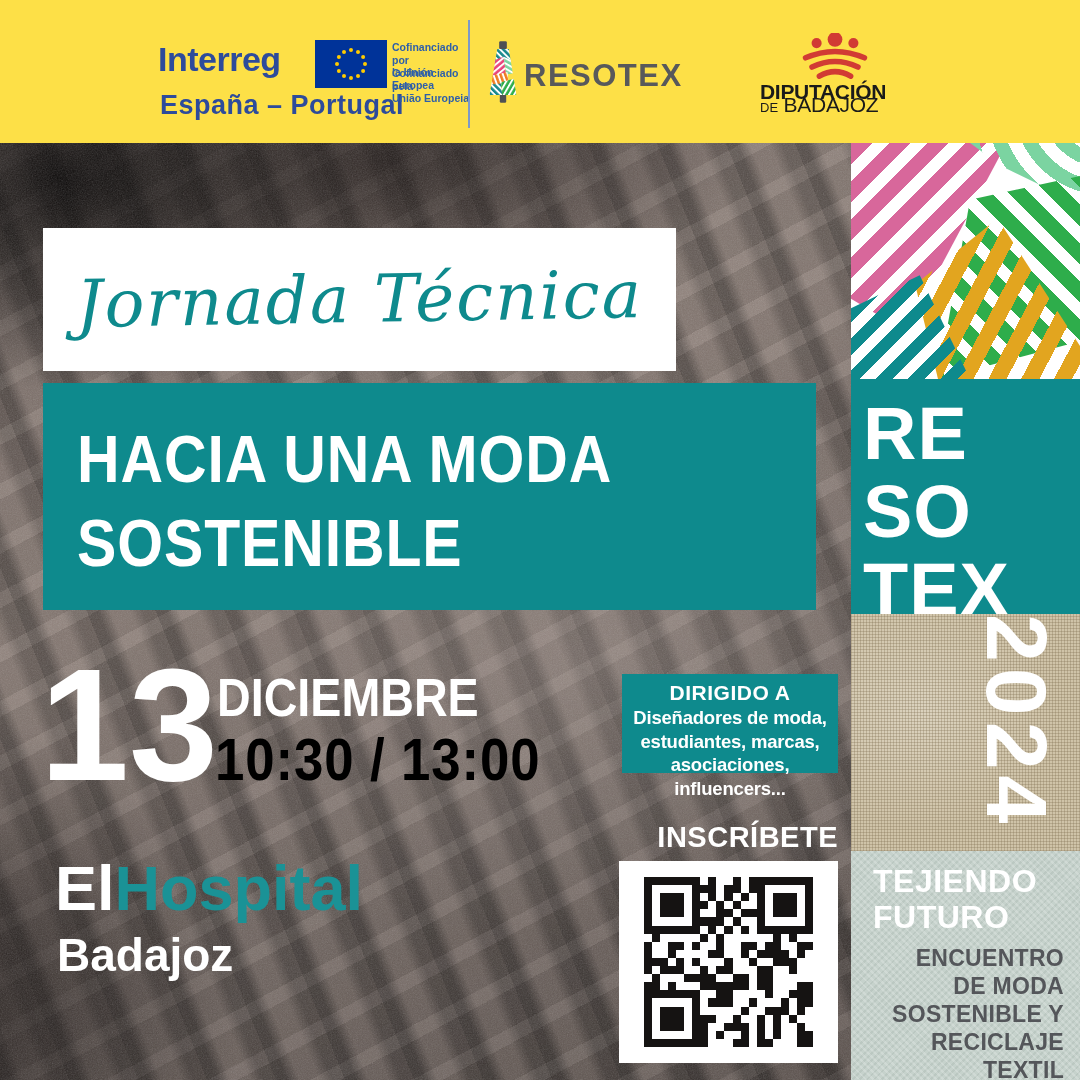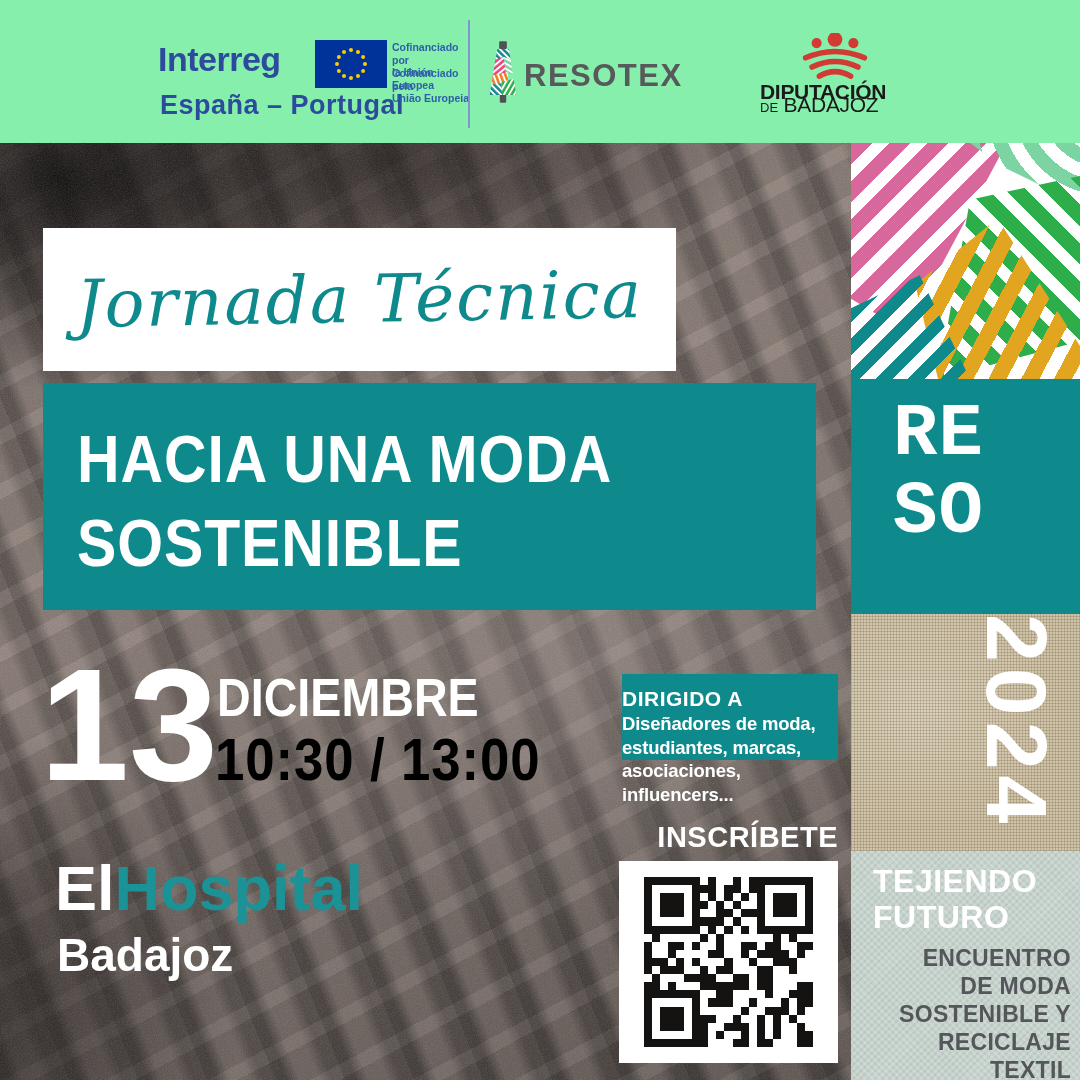--- a/index.html
+++ b/index.html
@@ -1,21 +1,21 @@
 <!DOCTYPE html>
 <html style="--teal: #0e8a8d; --pink: #d8679b; --green: #2ead4b; --mint: #7bd4a1; --yellow: #e2a51f; --sage: #c6d2cc; --linen: #cfc3a8; --interreg_blue: #2d4b9b; --eu_blue: #003399; --star_yellow: #ffcc00; --logo_grey: #58595b; --diputacion_red: #d13b34;"><head>
 <meta charset="utf-8">
 <style>
   html,body{margin:0;padding:0;background:#e8e8e8;}
   .canvas{position:relative;width:1080px;height:1080px;overflow:hidden;background:#fff;
           font-family:"Liberation Sans",sans-serif;-webkit-font-smoothing:antialiased;}
   .abs{position:absolute;}
 
   
-  .header{left:0;top:0;width:1080px;height:143px;background:#86efac;z-index:5;}
+  .header{left:0;top:0;width:1080px;height:143px;background:#fde047;z-index:5;}
   .interreg-word{left:158px;top:40px;font-size:34px;font-weight:bold;color:var(--interreg_blue);letter-spacing:-.5px;}
   .interreg-program{left:160px;top:90px;font-size:27px;font-weight:bold;color:var(--interreg_blue);letter-spacing:.5px;}
   .eu-flag{left:315px;top:40px;}
   .cofinance{left:392px;top:41px;width:86px;font-size:10.5px;line-height:12.5px;font-weight:bold;
              color:#2e5fa9;white-space:pre-line;}
   .cofinance.second{top:67px;}
   .header-divider{left:468px;top:20px;width:2px;height:108px;background:#7d99c9;}
   .spool{left:487px;top:41px;}
   .resotex-word{left:524px;top:58px;font-size:31px;font-weight:bold;color:var(--logo_grey);letter-spacing:1.5px;}
   .dip-icon{left:798px;top:33px;}
@@ -45,22 +45,22 @@
                 padding:34px 0 16px 34px;box-sizing:border-box;color:#fff;}
   .title-line{font-size:67px;font-weight:bold;line-height:84px;letter-spacing:1px;}
   .condx{display:inline-block;transform:scaleX(.88);transform-origin:left center;white-space:nowrap;}
   .day{left:40px;top:650px;font-size:160px;line-height:150px;font-weight:bold;color:#fff;z-index:2;}
   .month{left:217px;top:667px;font-size:53px;font-weight:bold;color:#fff;z-index:2;}
   .time{left:215px;top:725px;font-size:60px;font-weight:bold;color:#000000;letter-spacing:1px;z-index:2;}
   .venue{left:55px;top:852px;font-size:63px;font-weight:bold;color:#fff;z-index:2;}
   .venue .teal-text{color:#1a9296;}
   .city{left:57px;top:928px;font-size:46px;font-weight:bold;color:#fff;z-index:2;}
 
-  .audience-box{left:622px;top:674px;width:216px;height:86px;background:var(--teal);z-index:3;
-                color:#fff;text-align:left;padding-top:12px;box-sizing:border-box;}
+  .audience-box{left:622px;top:674px;width:216px;height:99px;background:var(--teal);z-index:3;
+                color:#fff;text-align:center;padding-top:6px;box-sizing:border-box;}
   .audience-title{font-size:21px;font-weight:bold;letter-spacing:.5px;line-height:26px;}
   .audience-line{font-size:18.5px;font-weight:bold;line-height:23.5px;letter-spacing:-.2px;}
   .cta{left:622px;top:821px;width:216px;text-align:right;font-size:29px;font-weight:bold;color:#fff;
        letter-spacing:.5px;z-index:3;}
   .qr-box{left:619px;top:861px;width:219px;height:202px;background:#fff;z-index:3;
           display:flex;align-items:center;justify-content:center;}
   .qr{width:170px;height:170px;display:grid;grid-template-columns:repeat(21,1fr);grid-template-rows:repeat(21,1fr);}
   .qr div{background:transparent;}
   .qr div.d{background:#151312;}
 
@@ -73,37 +73,37 @@
                clip-path:polygon(0 0,68% 0,24% 80%,0 66%);}
   .patch.mint {background:repeating-radial-gradient(circle at 112% -18%,var(--mint) 0 14px,transparent 14px 27px);
                clip-path:polygon(52% 0,100% 0,100% 26%,66% 10%);}
   .patch.green{background:repeating-linear-gradient(45deg,var(--green) 0 15px,transparent 15px 27px);
                clip-path:polygon(100% 14%,100% 84%,38% 100%,52% 24%);}
   .patch.yellow{background:repeating-linear-gradient(118deg,var(--yellow) 0 16px,transparent 16px 29px);
                clip-path:polygon(28% 60%,64% 32%,100% 86%,100% 100%,38% 100%);}
   .patch.tealp{background:repeating-linear-gradient(135deg,var(--teal) 0 12px,transparent 12px 23px);
                clip-path:polygon(0 70%,30% 56%,52% 100%,0 100%);}
   .block-brand{top:236px;height:235px;background:var(--teal);color:#fff;
-               padding:16px 0 0 42px;box-sizing:border-box;font-family:Liberation Mono, monospace;}
+               padding:16px 0 0 12px;box-sizing:border-box;}
   .brand-line{font-size:74px;line-height:78px;font-weight:bold;letter-spacing:1px;}
   .block-linen{top:471px;height:237px;
     background:
       repeating-linear-gradient(0deg, rgba(125,108,78,.30) 0 1px, transparent 1px 3px),
       repeating-linear-gradient(90deg, rgba(125,108,78,.30) 0 1px, transparent 1px 3px),
       radial-gradient(ellipse at 30% 40%, rgba(255,255,255,.25), transparent 60%),
       #cfc3a8;}
   .year{position:absolute;top:0;right:14px;height:100%;display:flex;align-items:center;
         writing-mode:vertical-rl;text-orientation:sideways;
         font-size:86px;font-weight:bold;color:#fff;letter-spacing:6px;}
   .block-sage{top:708px;height:229px;
     background:
       repeating-linear-gradient(45deg, rgba(255,255,255,.18) 0 2px, transparent 2px 5px),
       repeating-linear-gradient(-45deg, rgba(90,110,100,.10) 0 2px, transparent 2px 5px),
       #c6d2cc;
-    padding:12px 9px 0 22px;box-sizing:border-box;}
+    padding:12px 16px 0 22px;box-sizing:border-box;}
   .tagline-line{font-size:32px;line-height:36px;font-weight:bold;color:#fff;letter-spacing:.5px;}
   .subtitle{margin-top:9px;}
   .subtitle-line{font-size:23px;line-height:28px;font-weight:bold;color:#54565a;letter-spacing:.3px;text-align:right;}
 </style>
 </head>
 <body>
 
 <div class="canvas">
 
   <div class="abs header">
@@ -681,20 +681,21 @@
       <div class="patch pink"></div>
       <div class="patch mint"></div>
       <div class="patch green"></div>
       <div class="patch yellow"></div>
       <div class="patch tealp"></div>
     </div>
 
     <div class="block block-brand">
       <div class="brand-line">RE</div>
       <div class="brand-line">SO</div>
+      <div class="brand-line">TEX</div>
     </div>
 
     <div class="block block-linen">
       <div class="year">2024</div>
     </div>
 
     <div class="block block-sage">
       <div class="tagline-line">TEJIENDO</div>
       <div class="tagline-line">FUTURO</div>
       <div class="subtitle">

